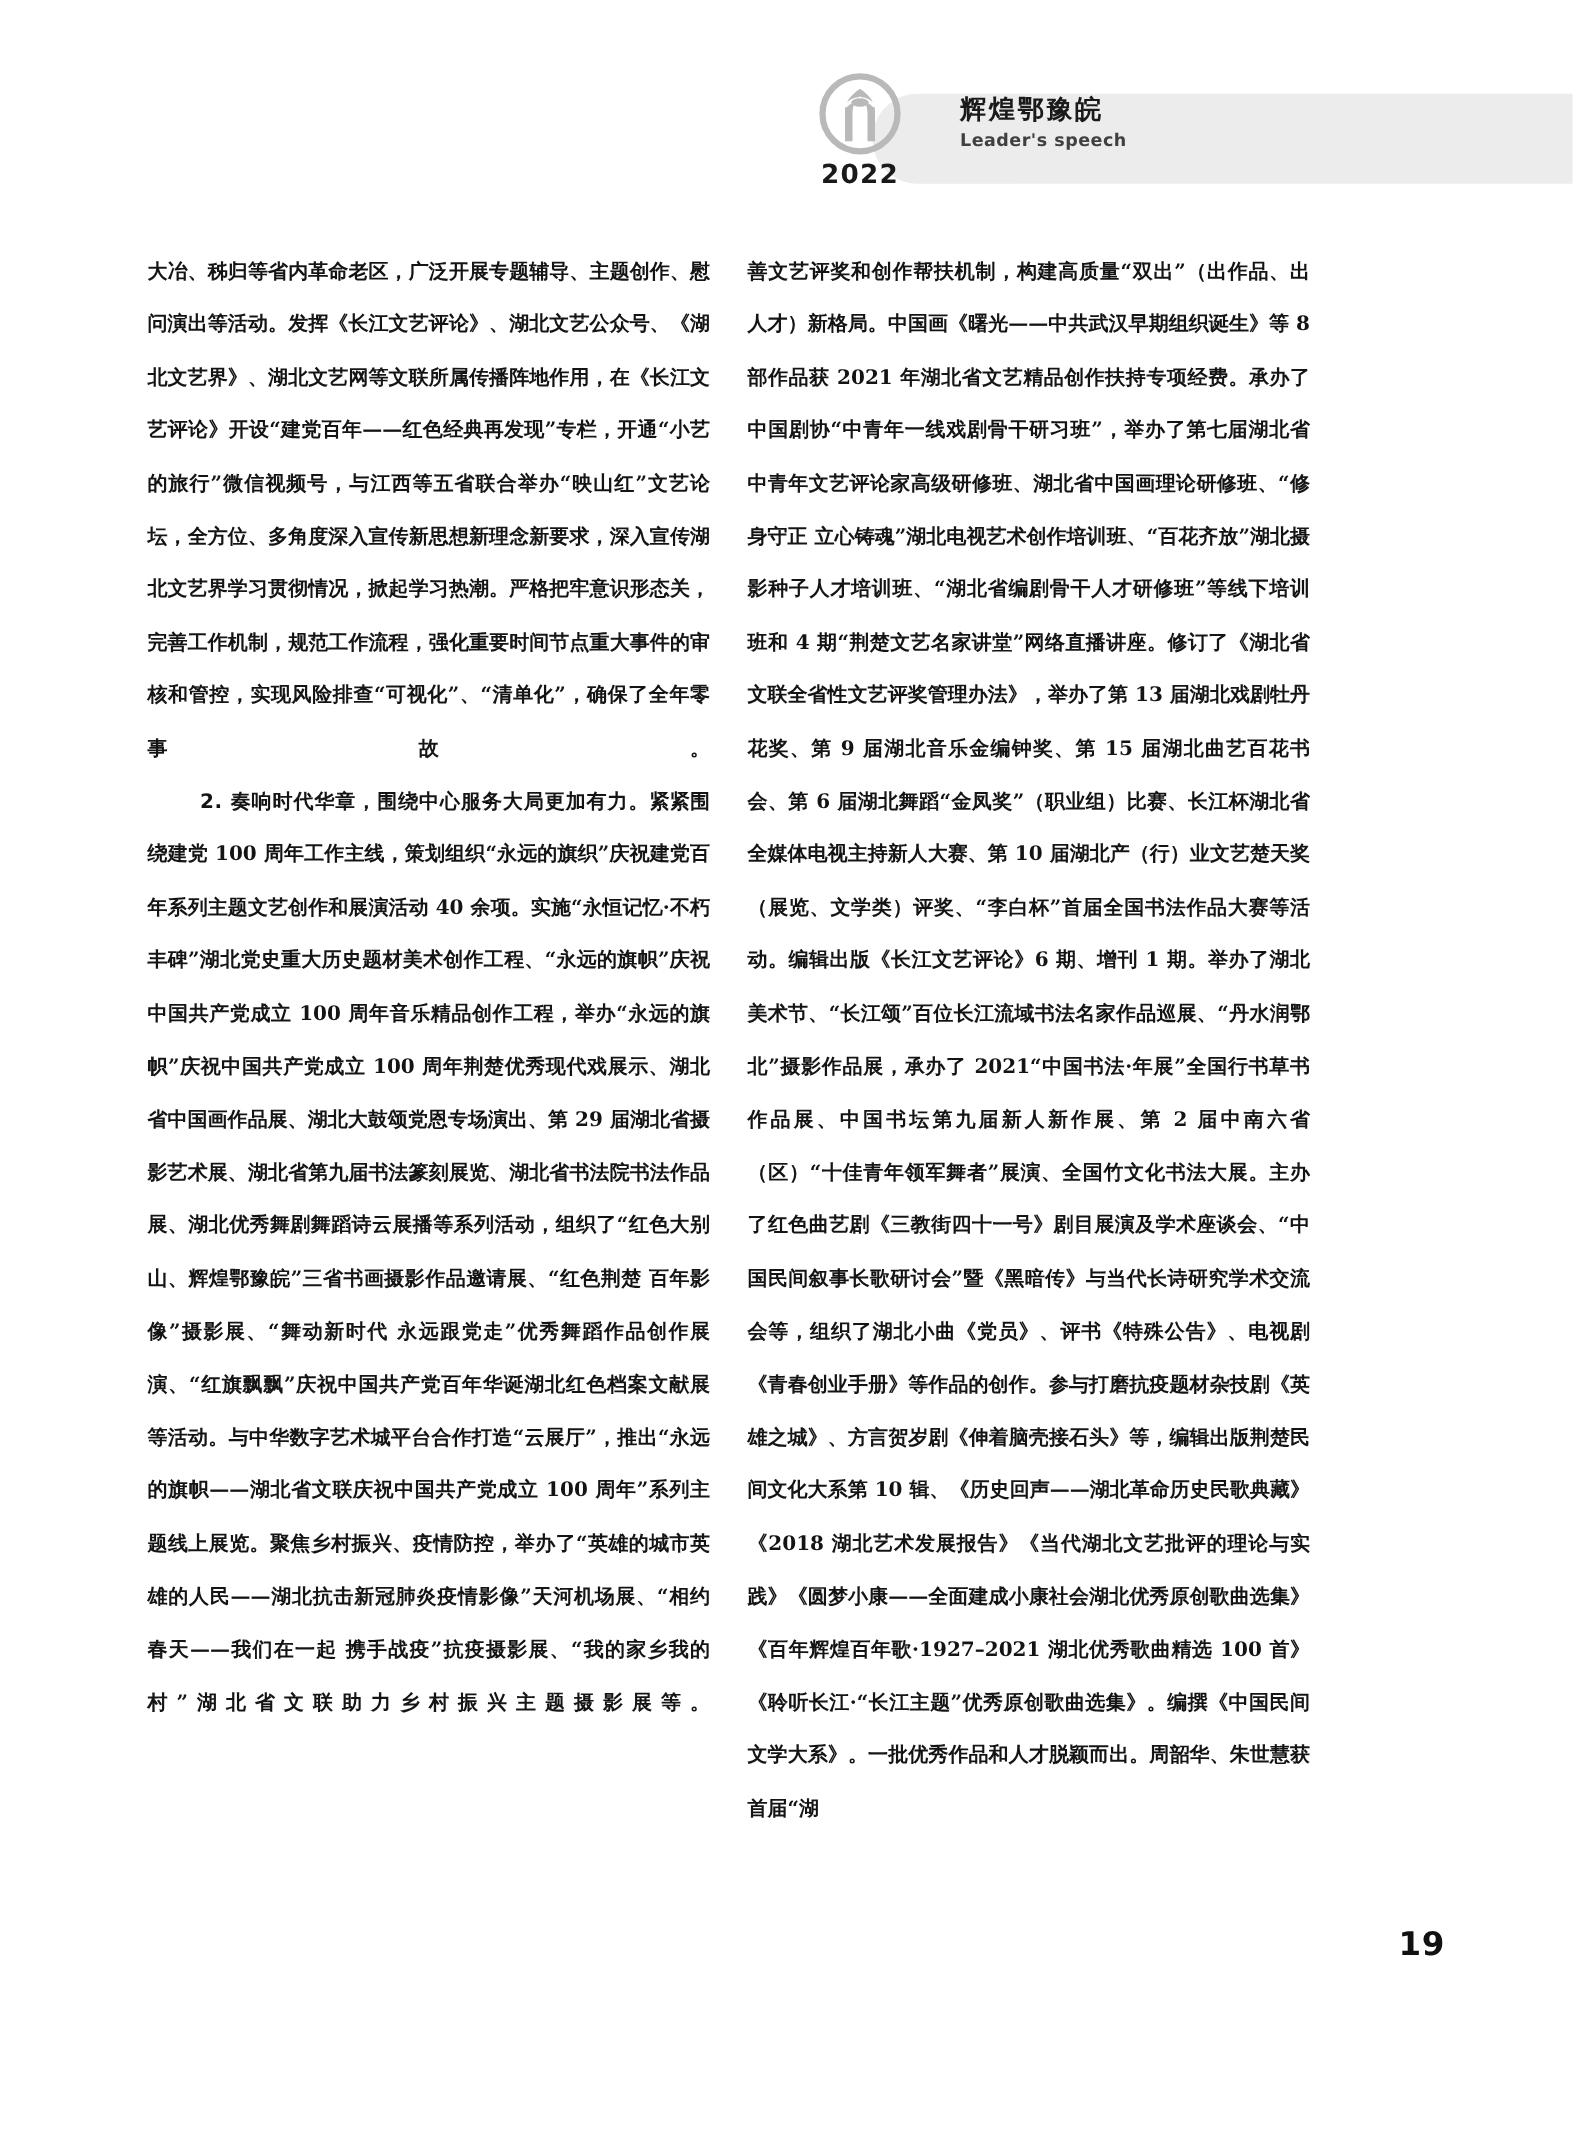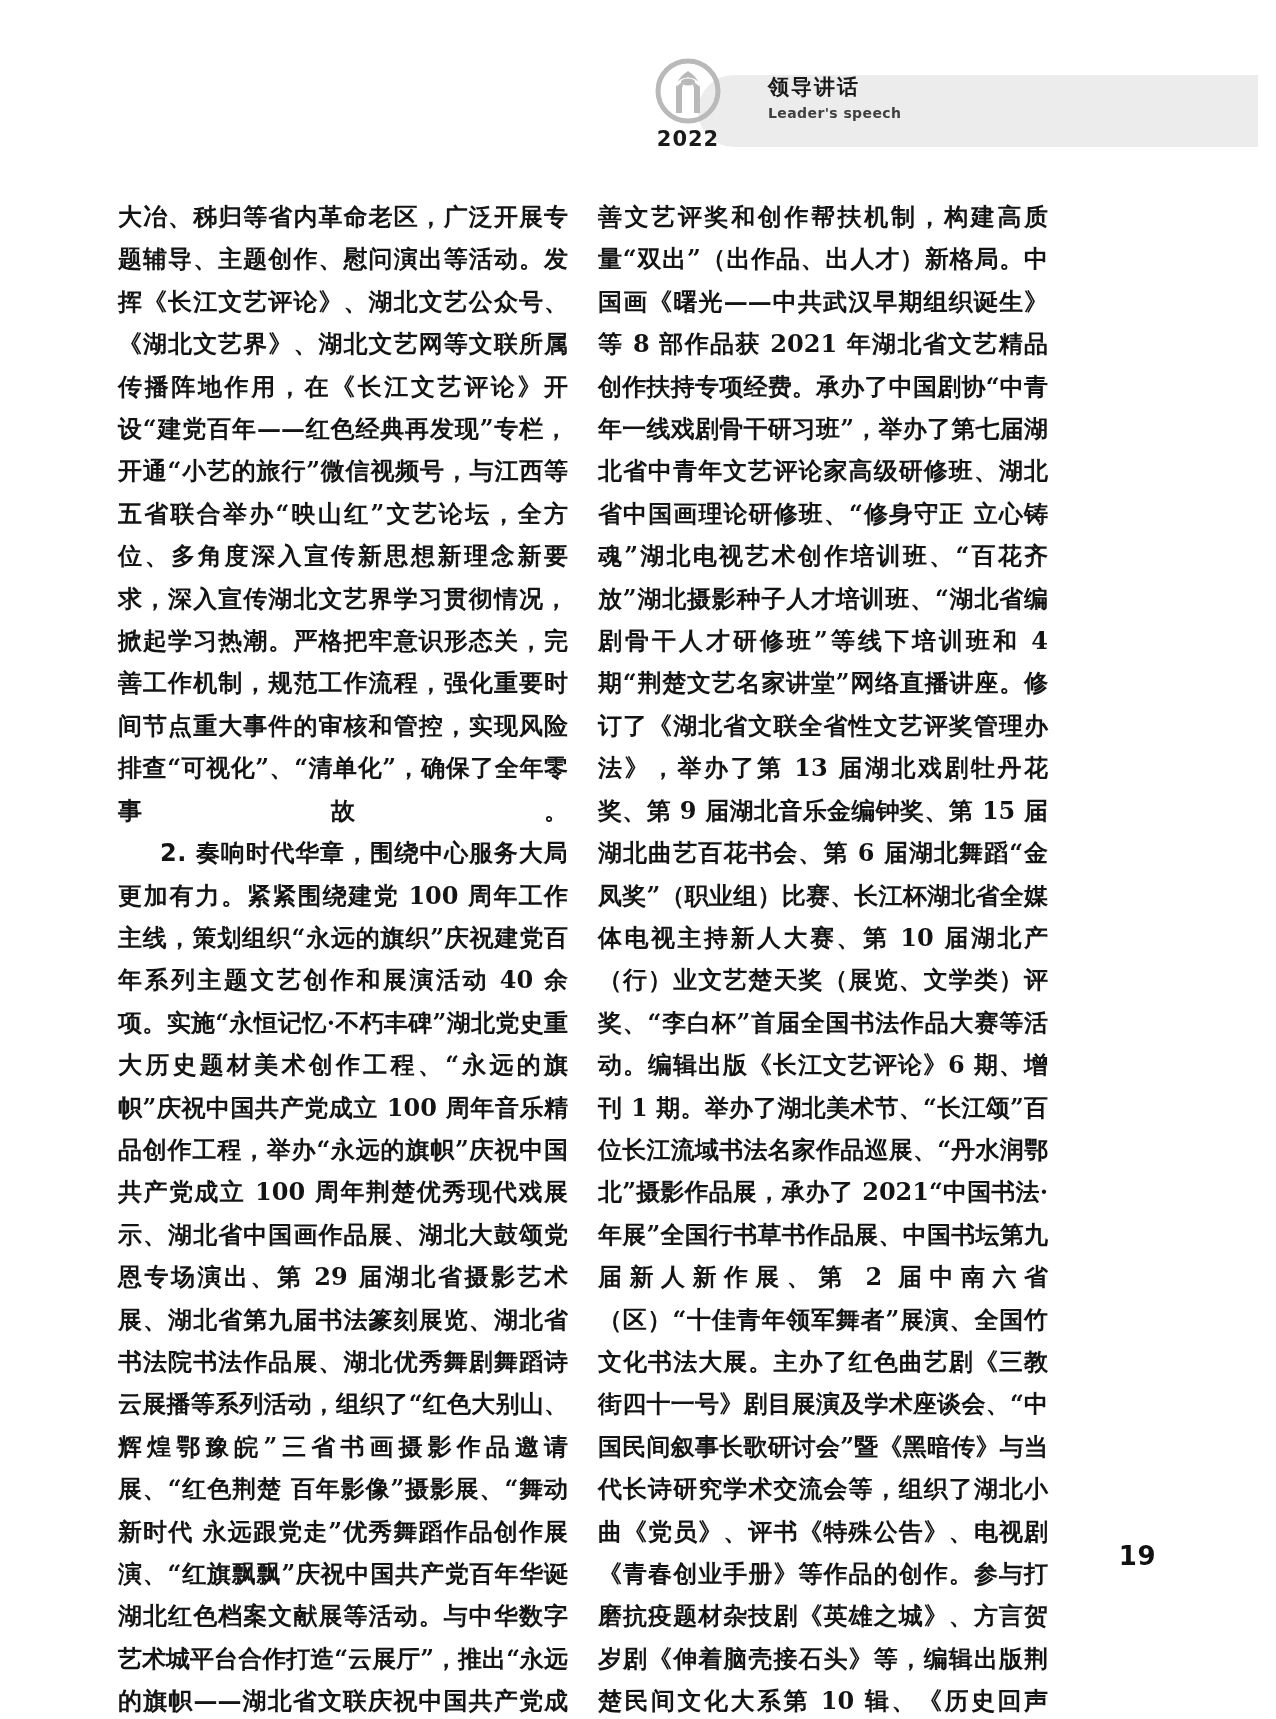--- a/index.html
+++ b/index.html
@@ -108,21 +108,21 @@
     position: absolute;
     top: 0;
     width: 450px;
   }
   #col-left  { left: 118px; }
   #col-right { left: 598px; }
 
   .para {
     margin: 0;
     font-family: "DejaVu Serif", "Liberation Serif", serif;
-    font-size: 24px;
+    font-size: 16px;
     line-height: 42.4px;
     text-align: justify;
     text-align-last: justify;
     text-justify: inter-character;
     letter-spacing: 0px;
     color: #141414;
     font-weight: 600;
   }
   .para.last-nojust { text-align-last: left; }
   .para.indent { text-indent: 42px; }
@@ -162,21 +162,21 @@
             <path d="M36 14 C27 20 24 26 24 32 L24 56 L30 56 L30 34 C30 28 32 23 36 20 C40 23 42 28 42 34 L42 56 L48 56 L48 32 C48 26 45 20 36 14 Z" fill="#b9b9b9"></path>
             <path d="M24 28 C28 24 32 22 36 22 C40 22 44 24 48 28" fill="none" stroke="#ffffff" stroke-width="3"></path>
             <ellipse cx="36" cy="25" rx="7" ry="3.4" fill="#b9b9b9"></ellipse>
             <path d="M14 56 L58 56" stroke="#ffffff" stroke-width="0" fill="none"></path>
           </svg>
         </div>
         <div id="logo-year">2022</div>
       </div>
 
       <div id="banner-text">
-        <div id="banner-title-cn">领导讲话</div>
+        <div id="banner-title-cn">辉煌鄂豫皖</div>
         <div id="banner-title-en">Leader's speech</div>
       </div>
 
     </div>
   </div>
 
   <div id="content">
 
     <div class="column" id="col-left">
       <p class="para">

